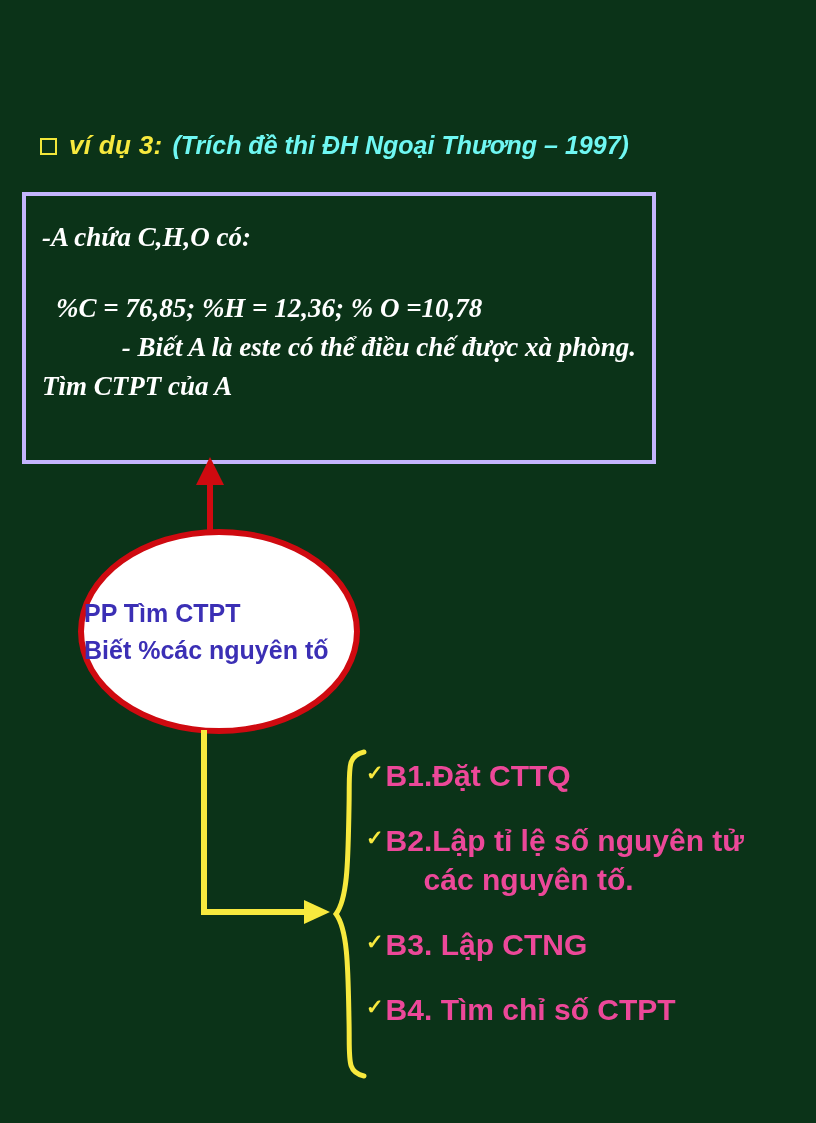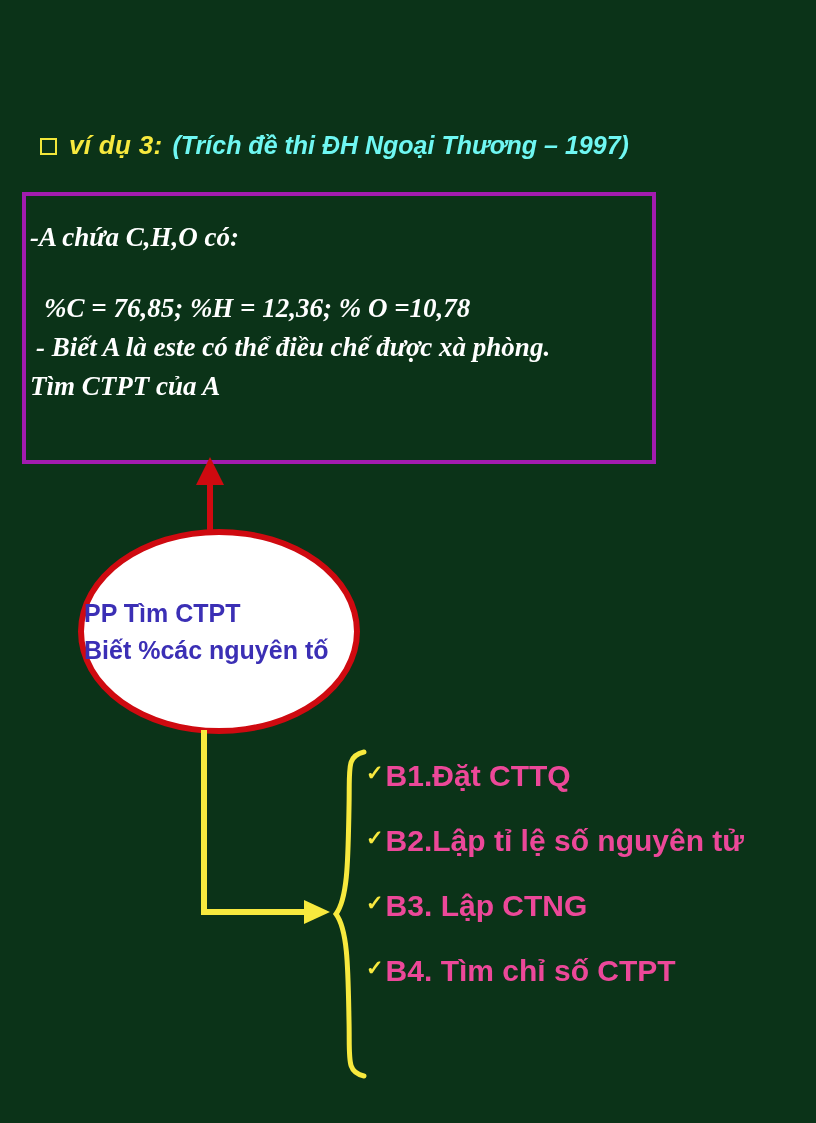--- a/index.html
+++ b/index.html
@@ -55,35 +55,35 @@
     text-align: center;
   }
 
   
   .problem-box {
     position: absolute;
     left: 22px;
     top: 192px;
     width: 634px;
     height: 272px;
-    border: 4px solid #a21caf;
+    border: 4px solid #c4b5fd;
     box-sizing: border-box;
-    padding: 22px 16px 0 4px;
+    padding: 22px 16px 0 16px;
   }
   .problem-line {
     color: #ffffff;
     font-family: "Liberation Serif", serif;
     font-style: italic;
     font-weight: bold;
     font-size: 27px;
     line-height: 1.44;
     white-space: nowrap;
   }
   .indent-1 { padding-left: 14px; margin-top: 32px; }
-  .indent-2 { padding-left: 6px; }
+  .indent-2 { padding-left: 6px; text-align: right; }
 
   
   .red-arrow {
     position: absolute;
     left: 190px;
     top: 455px;
     width: 40px;
     height: 90px;
   }
 
@@ -200,20 +200,21 @@
 
     <div class="step">
       <span class="check">✓</span>
       <span class="step-text">B1.Đặt CTTQ</span>
     </div>
 
     <div class="step">
       <span class="check">✓</span>
       <span class="step-text">
         <span>B2.Lập tỉ lệ số nguyên tử</span>
+        <span class="second-line">các nguyên tố.</span>
       </span>
     </div>
 
     <div class="step">
       <span class="check">✓</span>
       <span class="step-text">B3. Lập CTNG</span>
     </div>
 
     <div class="step">
       <span class="check">✓</span>

